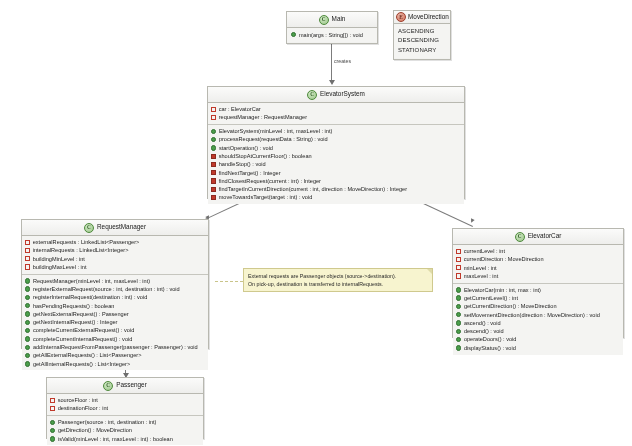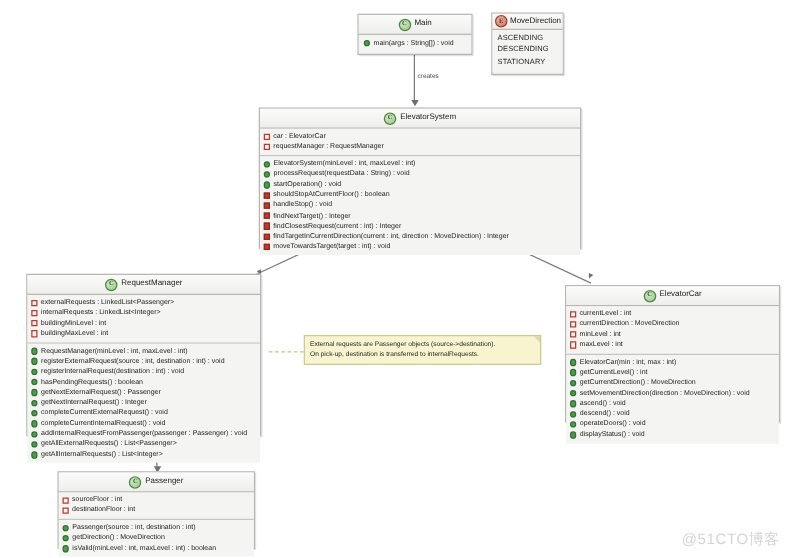--- a/index.html
+++ b/index.html
@@ -443,15 +443,14 @@
       </div>
     </div>
   </div>
 
   <div class="uml-note" style="left:243px; top:268px; width:190px; height:24px;">
     <span class="fold"></span>
     <div class="note-line">External requests are Passenger objects (source-&gt;destination).</div>
     <div class="note-line">On pick-up, destination is transferred to internalRequests.</div>
   </div>
 
-  <div class="watermark">@51CTO博客</div>
 
 </div>
 
 </body></html>

